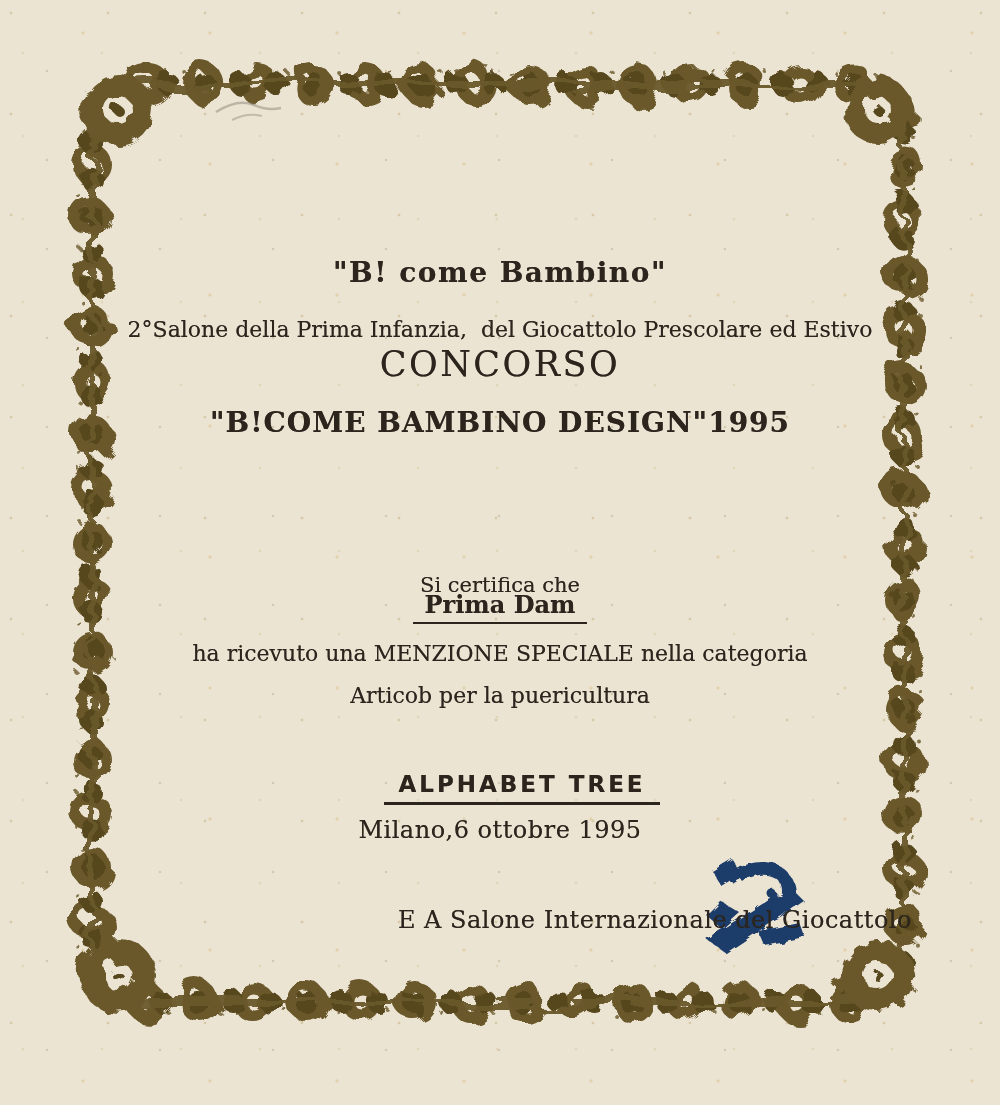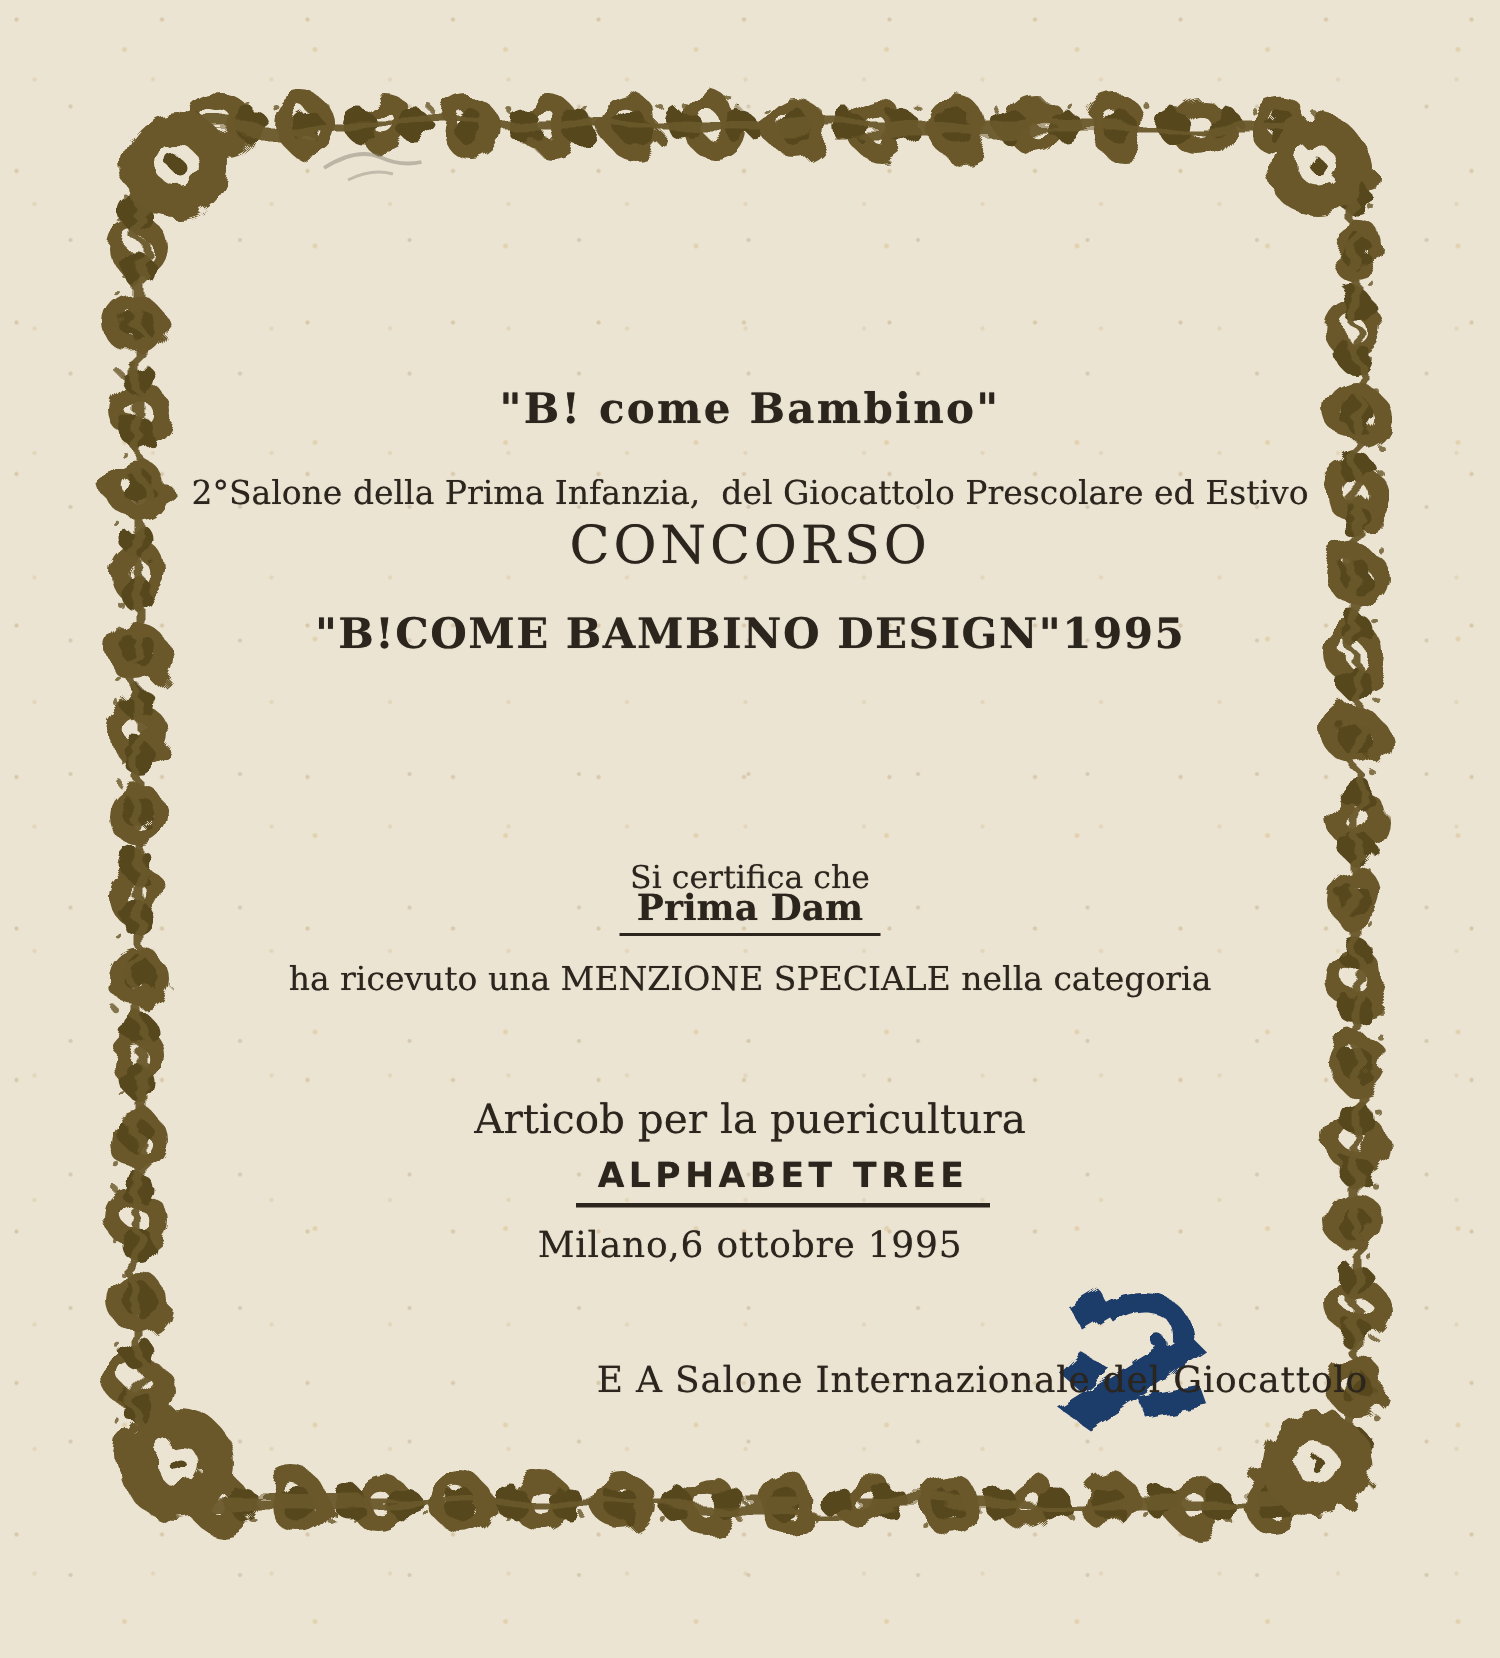--- a/index.html
+++ b/index.html
@@ -27,21 +27,21 @@
   .t-title   {top:256px;font-size:28px;font-weight:bold;letter-spacing:1.5px;}
   .t-sub     {top:317px;font-size:22px;white-space:pre;}
   .t-conc    {top:344px;font-size:35px;font-weight:normal;letter-spacing:2.5px;}
   .t-name    {top:406px;font-size:28px;font-weight:bold;letter-spacing:1px;}
   .t-ediz    {top:462px;font-size:21px;}
   .t-ediz sup{font-size:13px;vertical-align:8px;}
   .t-cert    {top:552px;font-size:21px;margin-top:21px;}
   .t-recip   {top:590px;font-size:24px;font-weight:bold;}
   .t-recip .u{display:inline-block;border-bottom:2.5px solid #2b251d;padding:0 12px 3px;}
   .t-award   {top:641px;font-size:22px;}
-  .t-categ   {top:731px;font-size:27px;}
+  .t-categ   {top:683px;font-size:22px;}
   .t-prodin  {top:732px;font-size:21px;}
   .t-prod    {top:771px;font-family:"DejaVu Sans",sans-serif;font-size:23px;font-weight:bold;letter-spacing:3px;padding-left:44px;}
   .t-prod .u {display:inline-block;border-bottom:3.5px solid #2b251d;padding:0 14px 5px;}
   .t-date    {top:816px;font-size:24px;font-weight:normal;letter-spacing:.5px;}
   .t-footer  {top:906px;left:0;width:912px;font-size:24px;letter-spacing:.5px;text-align:right;}
 </style>
 </head>
 <body>
 
 <div class="paper">

